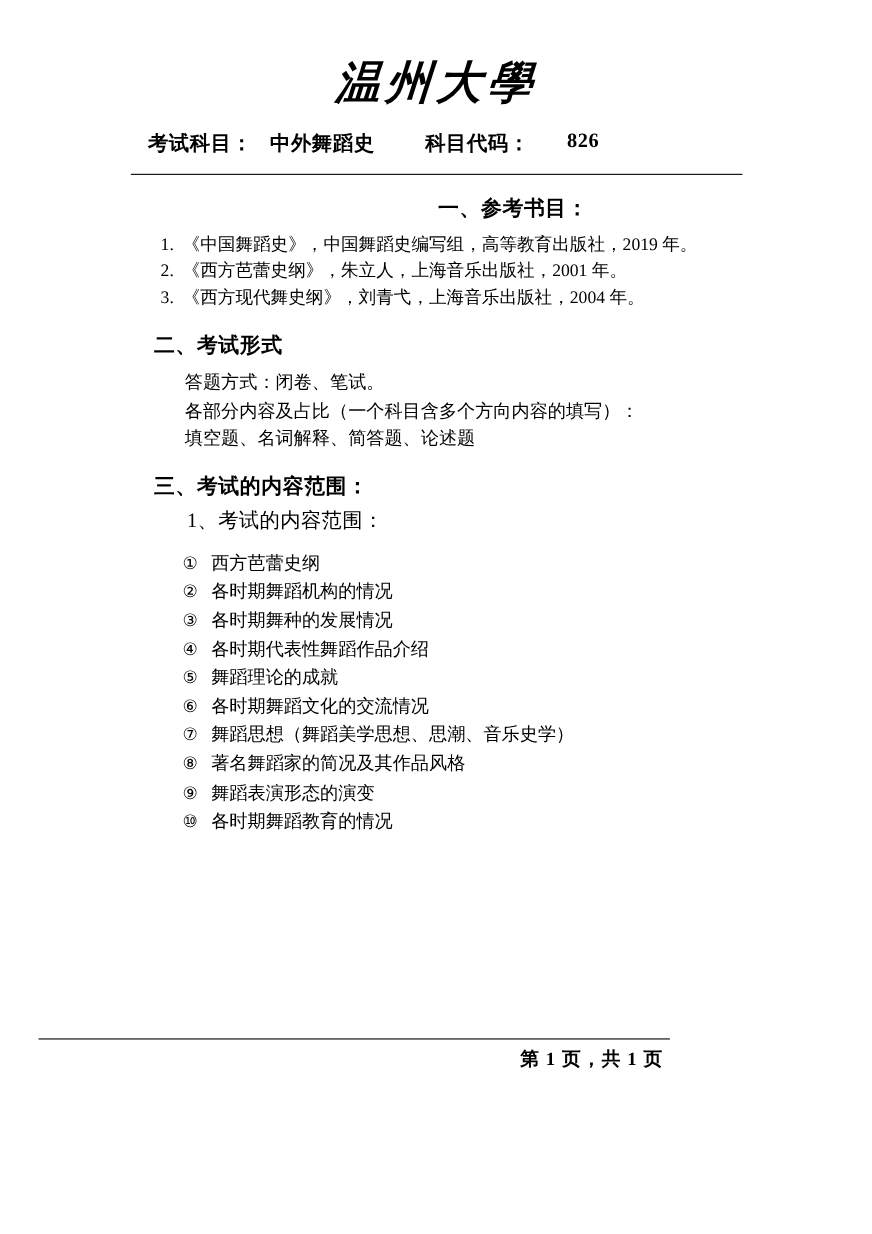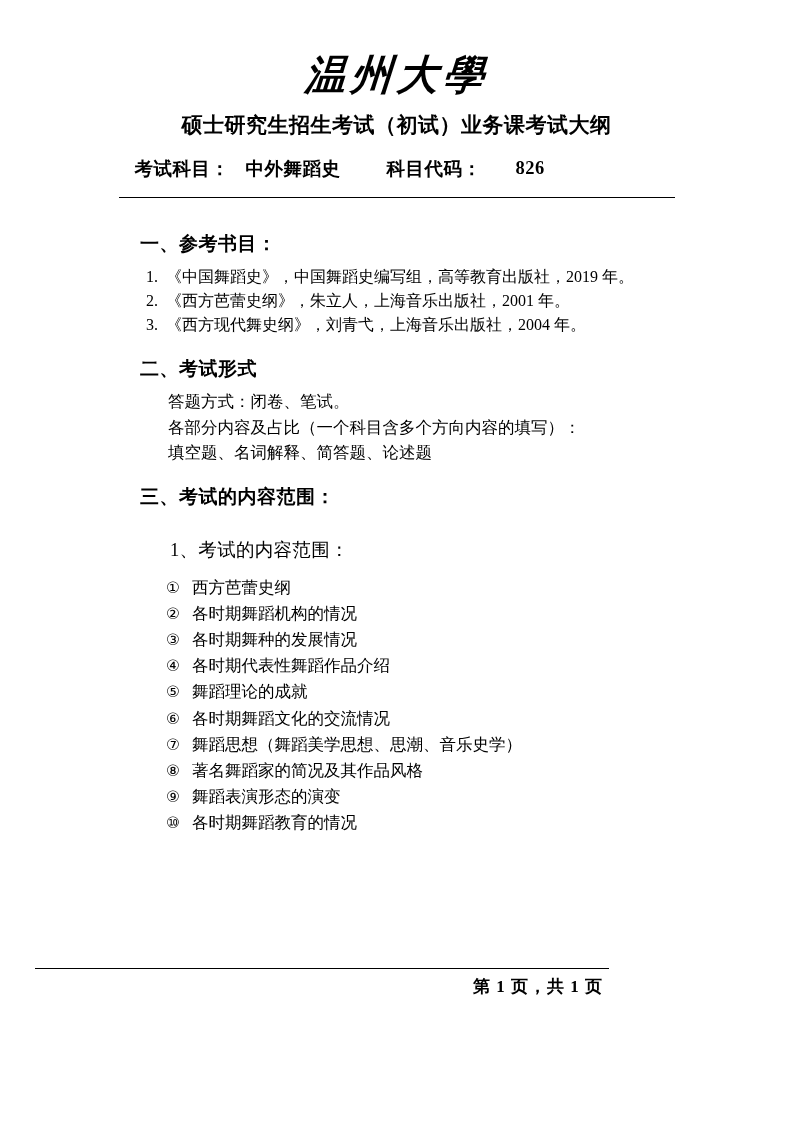--- a/index.html
+++ b/index.html
@@ -76,21 +76,21 @@
 
   
   .section { margin-top: 0; }
   .section-heading {
     font-size: 19px;
     font-weight: 700;
     margin-left: 140px;
     letter-spacing: 0.5px;
     line-height: 1.5;
   }
-  .sec1-head { margin-top: 32px; }
+  .sec1-head { margin-top: 17px; text-align: center; }
   .sec2-head { margin-top: 17px; }
   .sec3-head { margin-top: 17px; }
 
   .ref-list {
     list-style: none;
     margin: 6px 0 0 0;
     padding: 0;
     font-size: 16px;
     line-height: 1.52;
   }
@@ -104,21 +104,21 @@
     margin-top: 6px;
     font-size: 16.5px;
     line-height: 1.55;
   }
   .form-lines div {
     margin-left: 168px;
     white-space: nowrap;
   }
 
   .subsection {
-    margin-top: 26px;
+    margin-top: 4px;
     margin-left: 170px;
     font-size: 18.5px;
     line-height: 1.5;
     letter-spacing: 0.3px;
   }
 
   .content-list {
     list-style: none;
     margin: 10px 0 0 0;
     padding: 0;
@@ -133,21 +133,21 @@
     display: inline-block;
     min-width: 26px;
     font-family: "DejaVu Sans", sans-serif;
     font-size: 15.5px;
   }
 
   
   .footer {
     position: absolute;
     left: 0;
-    top: 968px;
+    top: 944px;
     width: 644px;
   }
   .footer-rule {
     width: 574px;
     margin: 0 auto;
     border-top: 1.4px solid #000;
   }
   .footer-text {
     width: 574px;
     margin: 6px auto 0 auto;
@@ -160,21 +160,20 @@
   }
 </style>
 </head>
 <body>
 
 <div class="page">
   <div class="content">
 
     <div class="masthead">
       <div class="univ-title">温州大學</div>
-      <div class="doc-subtitle">硕士研究生招生考试（初试）业务课考试大纲</div>
     </div>
 
     <div class="subject-row">
       <span class="subject-label">考试科目：</span>
       <span class="subject-value">中外舞蹈史</span>
       <span class="code-label">科目代码：</span>
       <span class="code-value">826</span>
     </div>
 
     <div class="section">

